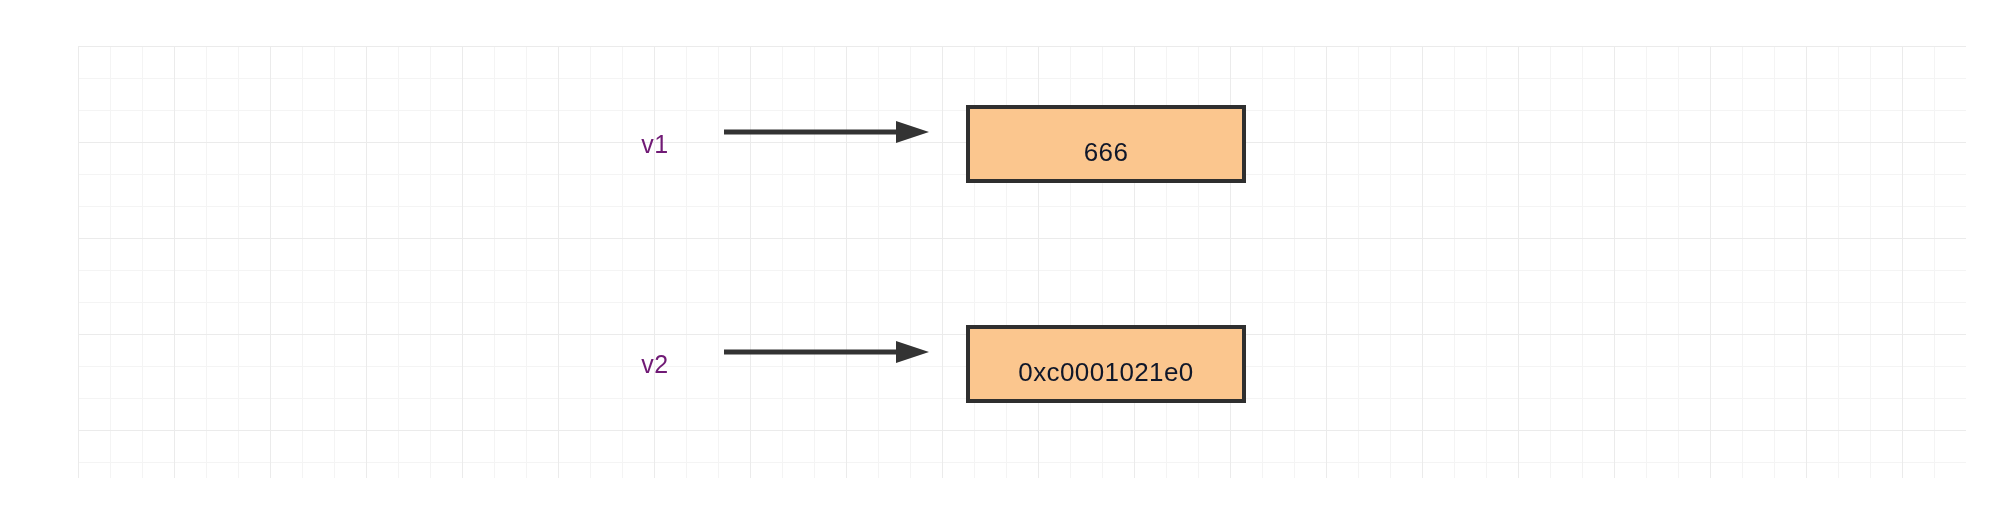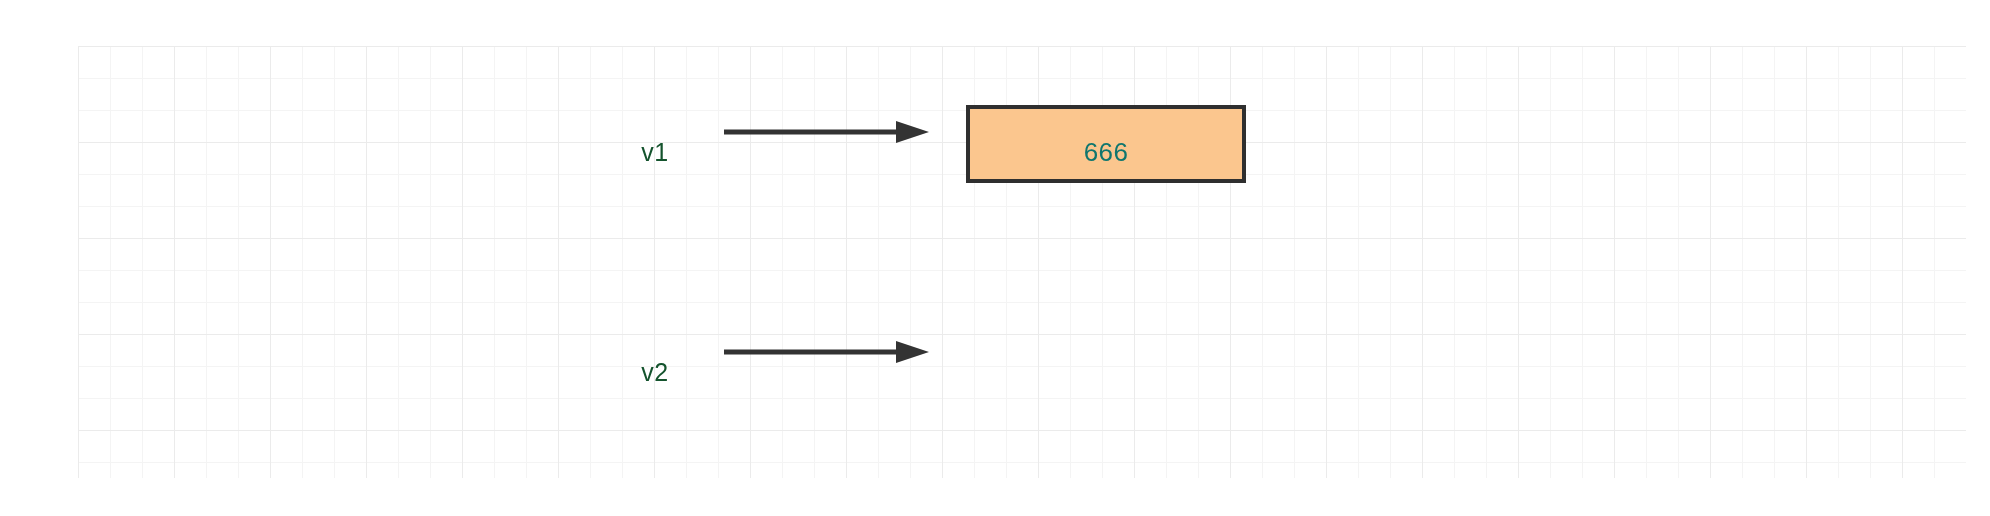--- a/index.html
+++ b/index.html
@@ -53,25 +53,24 @@
   #row-v2 { top: 300px; }
 
   
   .var-label {
     position: absolute;
     left: 600px;
     top: 52px;
     width: 110px;
     text-align: center;
     font-size: 25px;
-    color: #14532d;
+    color: #701a75;
     letter-spacing: 0.5px;
     line-height: 1;
     white-space: nowrap;
-    margin-top: 8px;
   }
 
   
   .arrow {
     position: absolute;
     left: 724px;
     top: 38px;
     width: 205px;
     height: 28px;
   }
@@ -86,21 +85,21 @@
     height: 78px;
     box-sizing: border-box;
     background: #fbc68e;
     border: 4px solid #2f2f2f;
     display: flex;
     align-items: center;
     justify-content: center;
   }
   .value-text {
     font-size: 26px;
-    color: #0f766e;
+    color: #0f172a;
     letter-spacing: 0.4px;
     white-space: nowrap;
     margin-top: 17px;
   }
 
   
   .addr-caption {
     position: absolute;
     left: 966px;
     top: 108px;
@@ -139,16 +138,19 @@
 
     <div class="var-label">v2</div>
 
     <div class="arrow">
       <svg width="205" height="28" viewBox="0 0 205 28" xmlns="http://www.w3.org/2000/svg">
         <line x1="0" y1="14" x2="178" y2="14" stroke="#333333" stroke-width="5"></line>
         <polygon points="172,3 205,14 172,25" fill="#333333"></polygon>
       </svg>
     </div>
 
+    <div class="value-box">
+      <span class="value-text">0xc0001021e0</span>
+    </div>
 
   </div>
 
 </div>
 
 </body></html>

